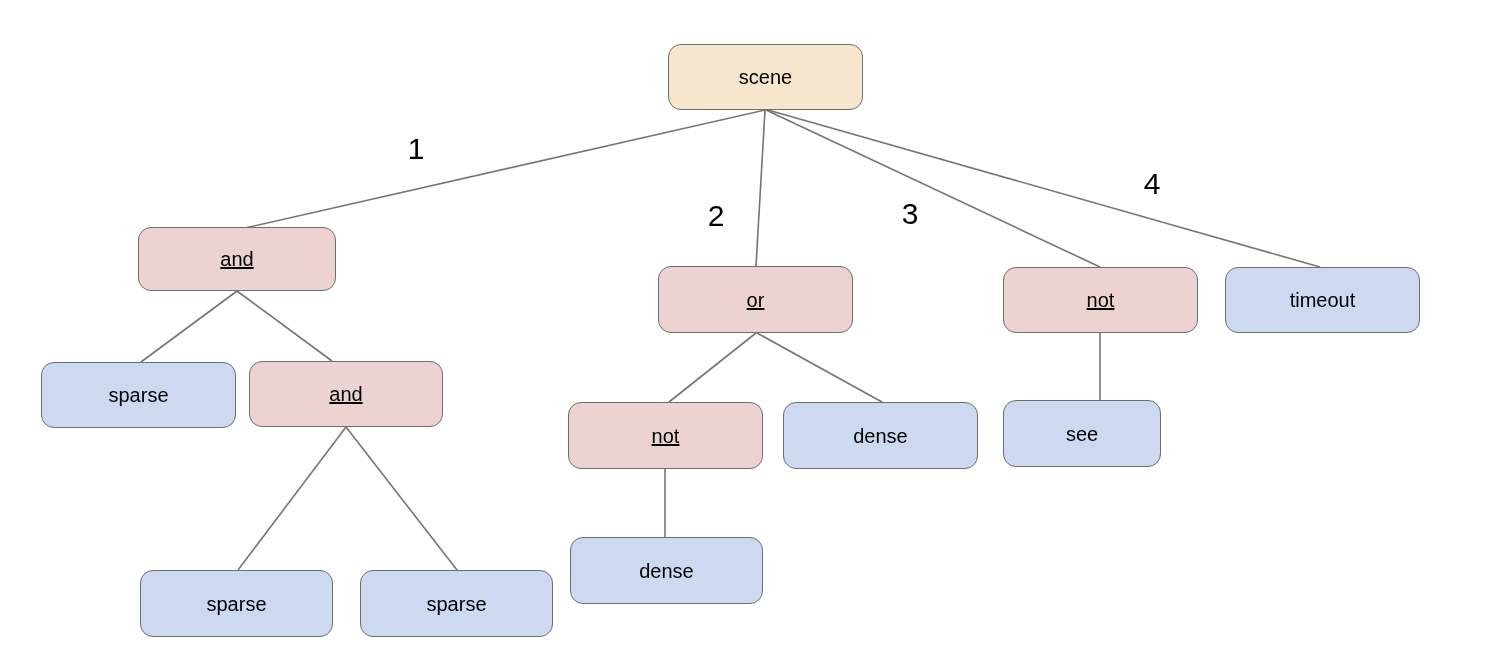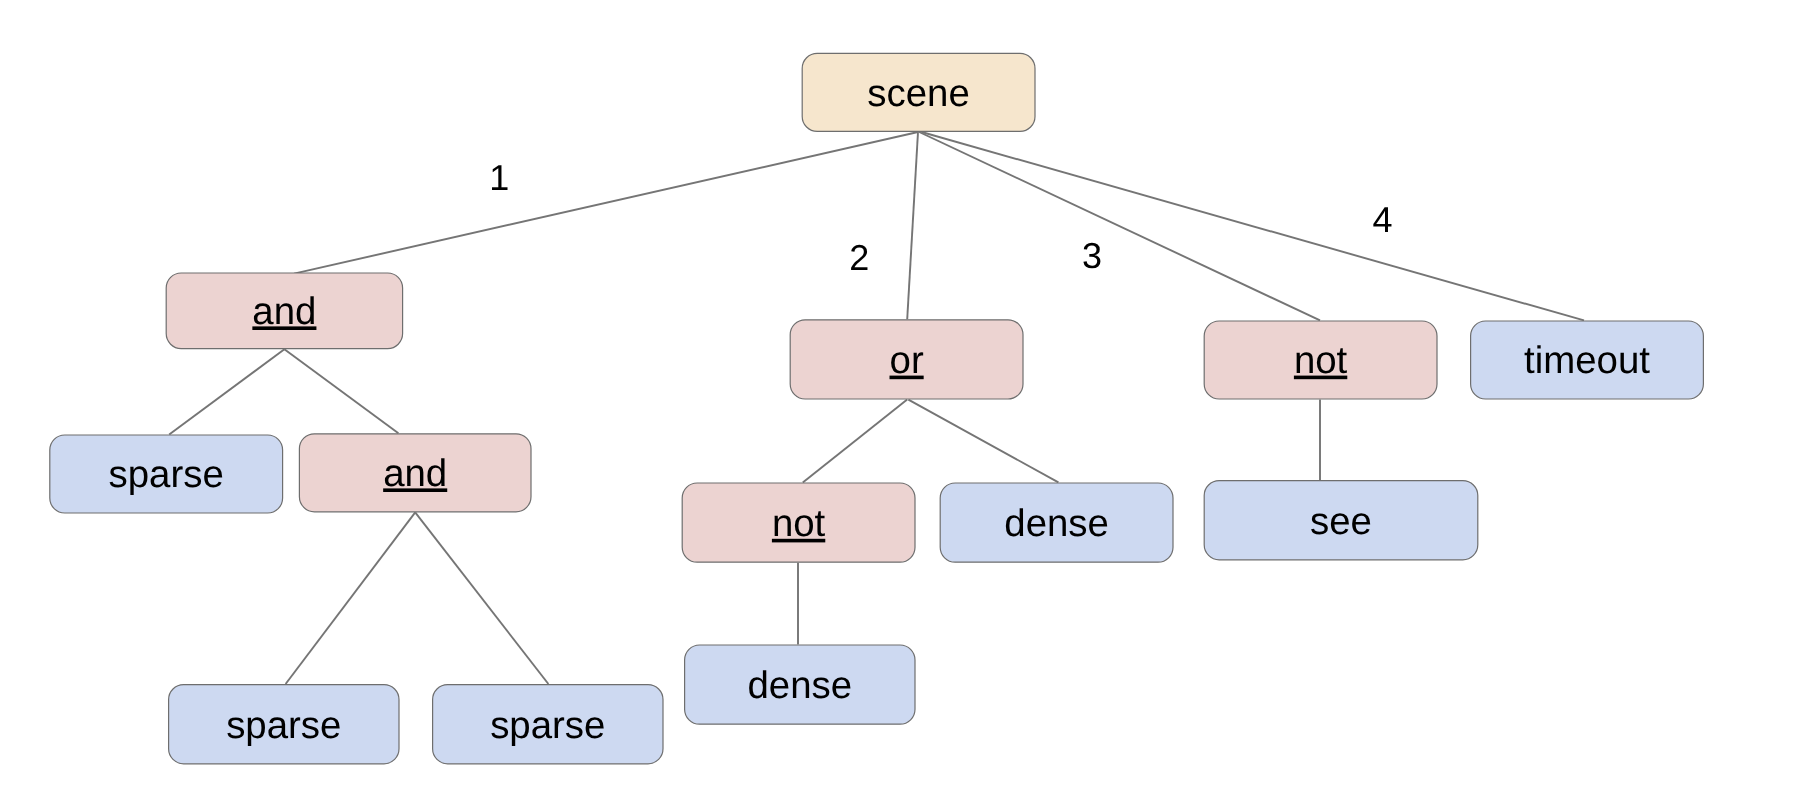--- a/index.html
+++ b/index.html
@@ -42,21 +42,21 @@
     border: 1.8px solid var(--node-border);
     border-radius: 13px;
     display: flex;
     align-items: center;
     justify-content: center;
   }
   .node.root     { background: var(--root-fill); }
   .node.operator { background: var(--operator-fill); text-decoration: underline; }
   .node.leaf     { background: var(--leaf-fill); justify-content: center; }
   .node-label {
-    font-size: 32px;
+    font-size: 20px;
     color: var(--text);
     line-height: 1;
     white-space: nowrap;
   }
   .edge-label {
     position: absolute;
     transform: translate(-50%, -50%);
     font-size: 30px;
     color: var(--text);
     line-height: 1;
@@ -116,21 +116,21 @@
   </div>
 
   <div class="node operator" style="left:568px; top:402px; width:195px; height:67px;">
     <span class="node-label">not</span>
   </div>
 
   <div class="node leaf" style="left:783px; top:402px; width:195px; height:67px;">
     <span class="node-label">dense</span>
   </div>
 
-  <div class="node leaf" style="left:1003px; top:400px; width:229px; height:67px;">
+  <div class="node leaf" style="left:1003px; top:400px; width:158px; height:67px;">
     <span class="node-label">see</span>
   </div>
 
   <div class="node leaf" style="left:570px; top:537px; width:193px; height:67px;">
     <span class="node-label">dense</span>
   </div>
 
   <div class="node leaf" style="left:140px; top:570px; width:193px; height:67px;">
     <span class="node-label">sparse</span>
   </div>

